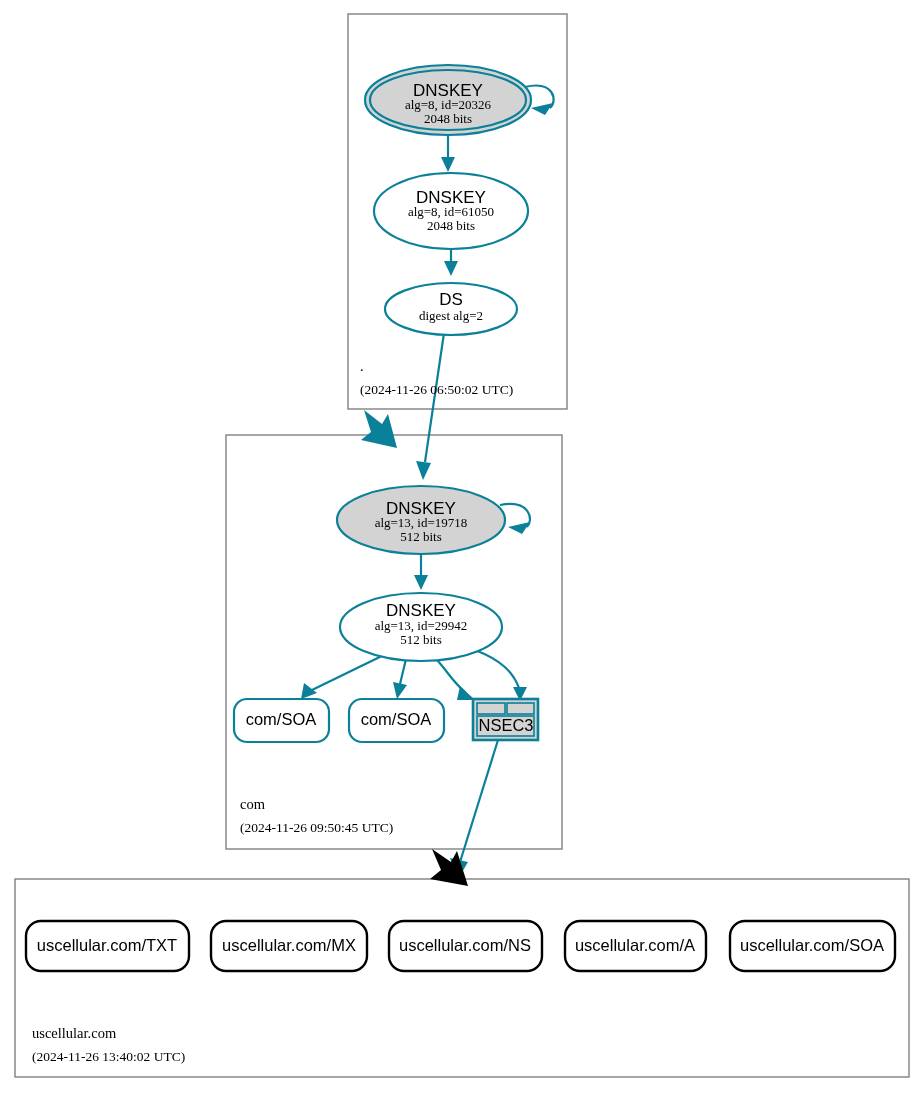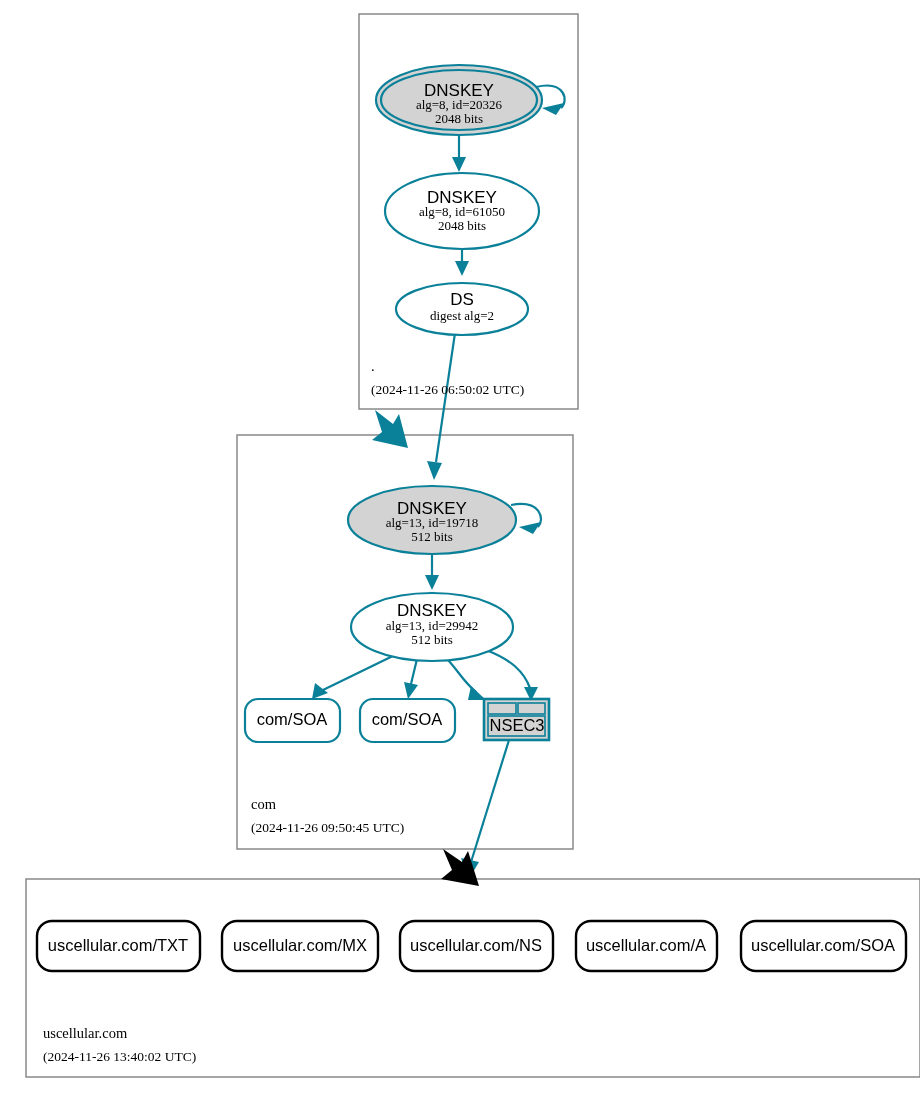--- a/index.html
+++ b/index.html
@@ -9,21 +9,21 @@
   }
   body {
     width: 920px;
     height: 1094px;
     position: relative;
     font-family: "Liberation Sans", sans-serif;
     overflow: hidden;
   }
   #canvas-root {
     position: absolute;
-    left: 12px;
+    left: 1px;
     top: 0;
     width: 832px;
     height: 1094px;
   }
   svg#graph {
     position: absolute;
     left: 0;
     top: 0;
     width: 920px;
     height: 1094px;

